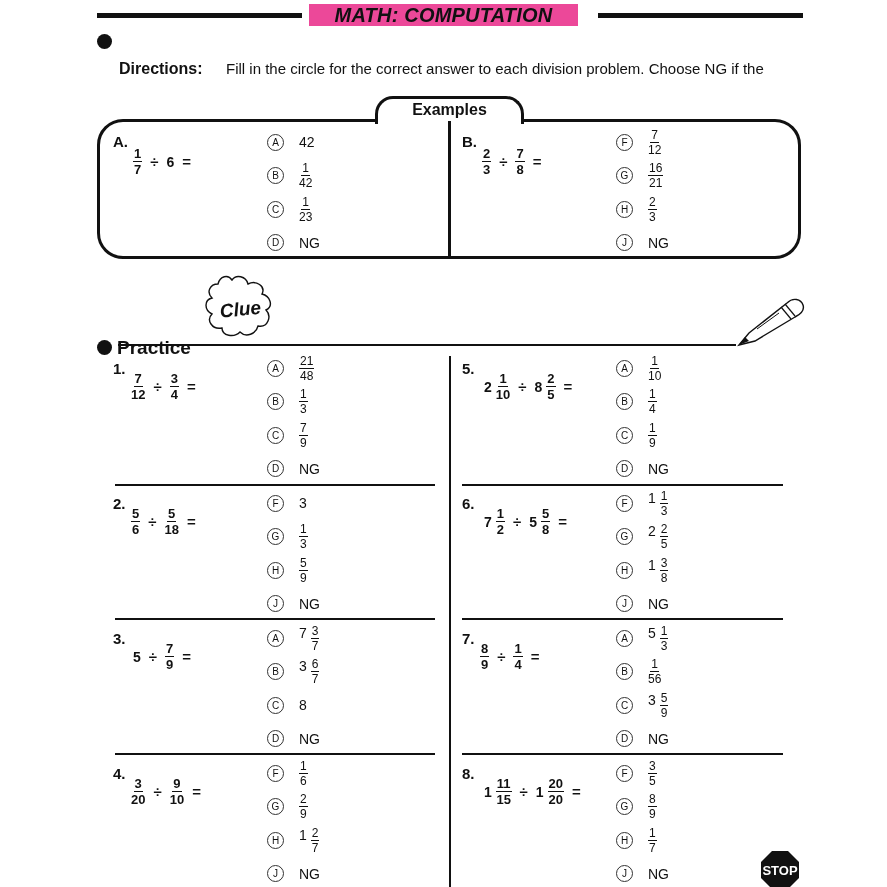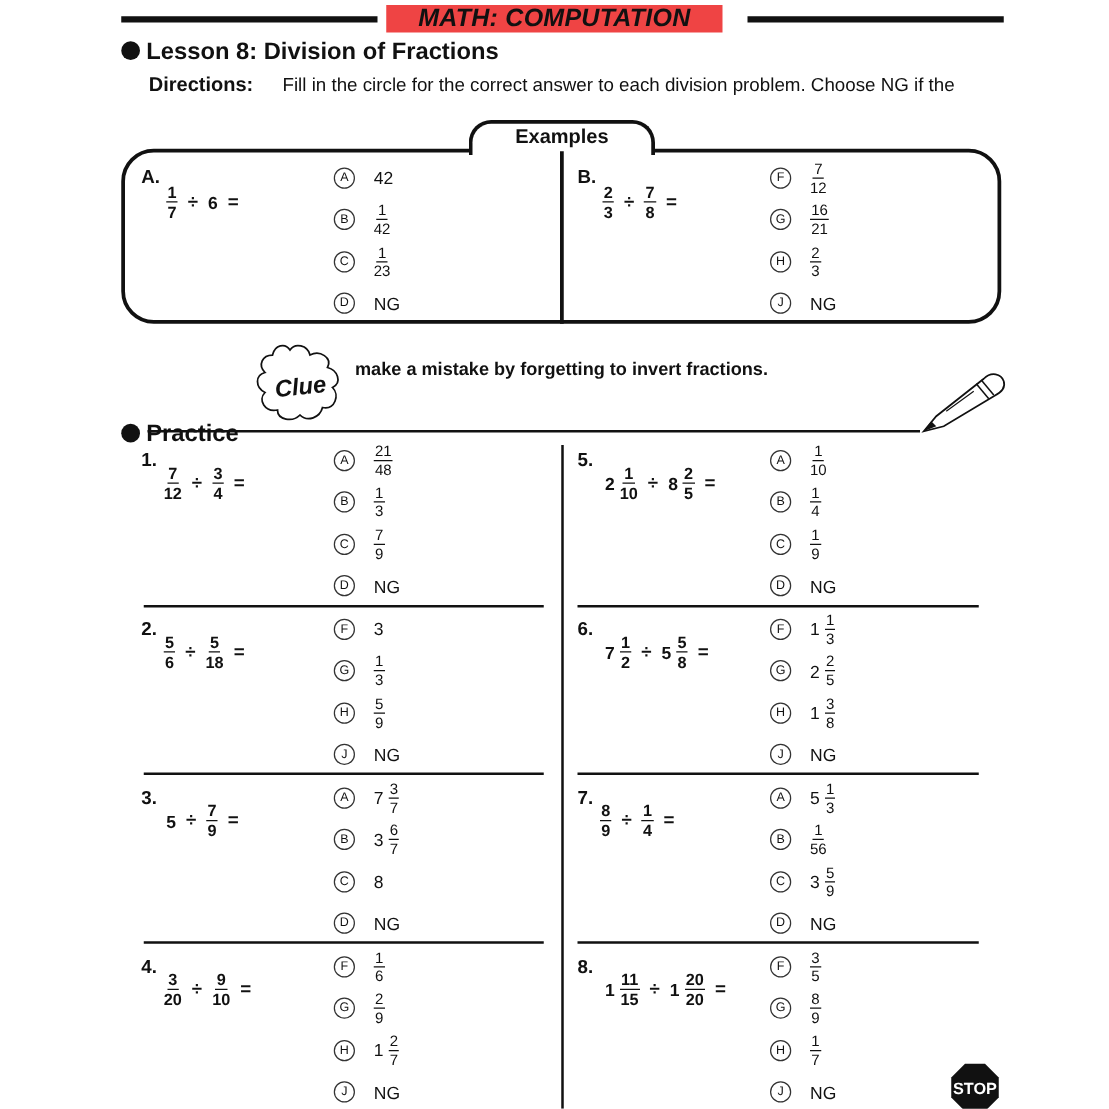--- a/index.html
+++ b/index.html
@@ -1,20 +1,20 @@
 <!DOCTYPE html>
 <html><head>
 <meta charset="utf-8">
 <style>
   html, body { margin:0; padding:0; background:#ffffff; }
   body { width:887px; height:887px; position:relative; overflow:hidden; color:#111; font-family:"Liberation Sans", sans-serif; }
   .abs { position:absolute; }
   .rule { position:absolute; background:#111; }
   .title { position:absolute; top:4px; left:0; width:887px; text-align:center; font-weight:bold; font-style:italic; font-size:20px; letter-spacing:0.2px; }
-  .title span { background:#ef4444; padding:0 26px; }
+  .title span { background:#ec4899; padding:0 26px; }
   .bullet { display:inline-block; width:15px; height:15px; background:#111; border-radius:50%; margin-right:5px; vertical-align:-1px; }
   .lesson { position:absolute; top:31px; left:97px; font-weight:bold; font-size:19px; }
   .directions { position:absolute; top:59px; left:119px; width:690px; font-size:15px; line-height:20px; }
   .directions .lbl { font-weight:bold; font-size:16px; display:inline-block; width:107px; }
   .directions .txt2 { display:block; padding-left:107px; }
 
   
   .ex-box { position:absolute; left:97px; top:119px; width:704px; height:140px; border:3px solid #111; border-radius:26px; box-sizing:border-box; }
   .ex-tab { position:absolute; left:375px; top:96px; width:149px; height:28px; border:3px solid #111; border-bottom:none; border-radius:18px 18px 0 0; background:#fff; box-sizing:border-box; text-align:center; font-weight:bold; font-size:16px; line-height:22px; }
   .ex-div { position:absolute; left:448px; top:121px; width:3px; height:138px; background:#111; }
@@ -22,36 +22,36 @@
   .qnum { position:absolute; font-weight:bold; font-size:15px; }
   .expr { position:absolute; font-weight:bold; font-size:14px; display:flex; align-items:center; gap:8px; white-space:nowrap; }
   .frac { display:inline-flex; flex-direction:column; align-items:center; line-height:13px; font-size:13px; }
   .frac .n { border-bottom:1.5px solid #111; padding:0 1px 1px; }
   .frac .d { padding-top:1px; }
   .mixed { display:inline-flex; align-items:center; gap:4px; }
   .op { font-size:15px; }
 
   .choice { position:absolute; display:flex; align-items:center; height:28px; }
   .bubble { width:17px; height:17px; border:1.2px solid #333; border-radius:50%; box-sizing:border-box; font-size:10px; display:flex; align-items:center; justify-content:center; margin-right:15px; cursor:pointer; }
-  .ans { font-size:14px; display:inline-flex; align-items:center; gap:4px; }
+  .ans { font-size:14px; display:inline-flex; gap:4px; }
   .ans .frac { font-weight:normal; font-size:12px; line-height:12px; }
   .ans .frac .n { border-bottom:1px solid #111; }
 
   .clue-text { position:absolute; left:284px; top:287px; font-weight:bold; font-size:14.5px; line-height:19px; }
   .practice { position:absolute; left:97px; top:321px; font-weight:bold; font-size:19px;margin-top:16px; }
   .stop { position:absolute; left:760px; top:850px; width:40px; height:40px; }
 </style>
 </head>
 <body>
 
 <div class="rule" style="left:97px; top:13px; width:205px; height:5px;"></div>
 <div class="rule" style="left:598px; top:13px; width:205px; height:5px;"></div>
 <div class="title"><span>MATH: COMPUTATION</span></div>
 
-<div class="lesson"><span class="bullet"></span><span>Lesson 8: Division of Fractions</span></div>
+<div class="lesson"><span class="bullet"></span></div>
 
 <div class="directions">
   <span class="lbl">Directions:</span><span>Fill in the circle for the correct answer to each division problem. Choose NG if the</span>
 </div>
 
 <div class="ex-box"></div>
 <div class="ex-tab">Examples</div>
 <div class="ex-div"></div>
 
 <div id="examples-host">
@@ -141,21 +141,20 @@
         <span>NG</span>
       </span>
     </div>
   </div>
 
 <svg class="abs" style="left:198px; top:272px;" width="86" height="70" viewBox="0 0 86 70">
   <path d="M20 12 C22 4,30 2,34 8 C38 2,48 4,50 12 C58 8,68 14,64 22 C72 24,76 34,68 38 C74 44,70 56,60 54 C58 62,48 66,42 60 C36 66,24 64,24 56 C14 58,8 48,14 42 C6 38,6 28,14 26 C8 20,12 12,20 12 Z" fill="#fff" stroke="#111" stroke-width="1.4"></path>
   <text x="22" y="44" font-family="Liberation Sans, sans-serif" font-weight="bold" font-style="italic" font-size="19" fill="#111" transform="rotate(-6 40 40)">Clue</text>
 </svg>
 <div class="clue-text">
-  <div>make a mistake by forgetting to invert fractions.</div>
 </div>
 
 <div class="practice"><span class="bullet"></span><span>Practice</span></div>
 <div class="rule" style="left:118px; top:344px; width:618px; height:2px;"></div>
 
 <svg class="abs" style="left:735px; top:293px;" width="72" height="56" viewBox="0 0 72 56">
   <path d="M4 52 L14 40 L52 10 C58 4,66 6,68 12 C70 18,64 22,60 24 L20 48 Z" fill="#fff" stroke="#111" stroke-width="1.4"></path>
   <path d="M4 52 L10 44 L14 48 Z" fill="#111"></path>
   <path d="M46 14 L56 26" stroke="#111" stroke-width="1.2"></path>
   <path d="M50 11 L60 23" stroke="#111" stroke-width="1.2"></path>

